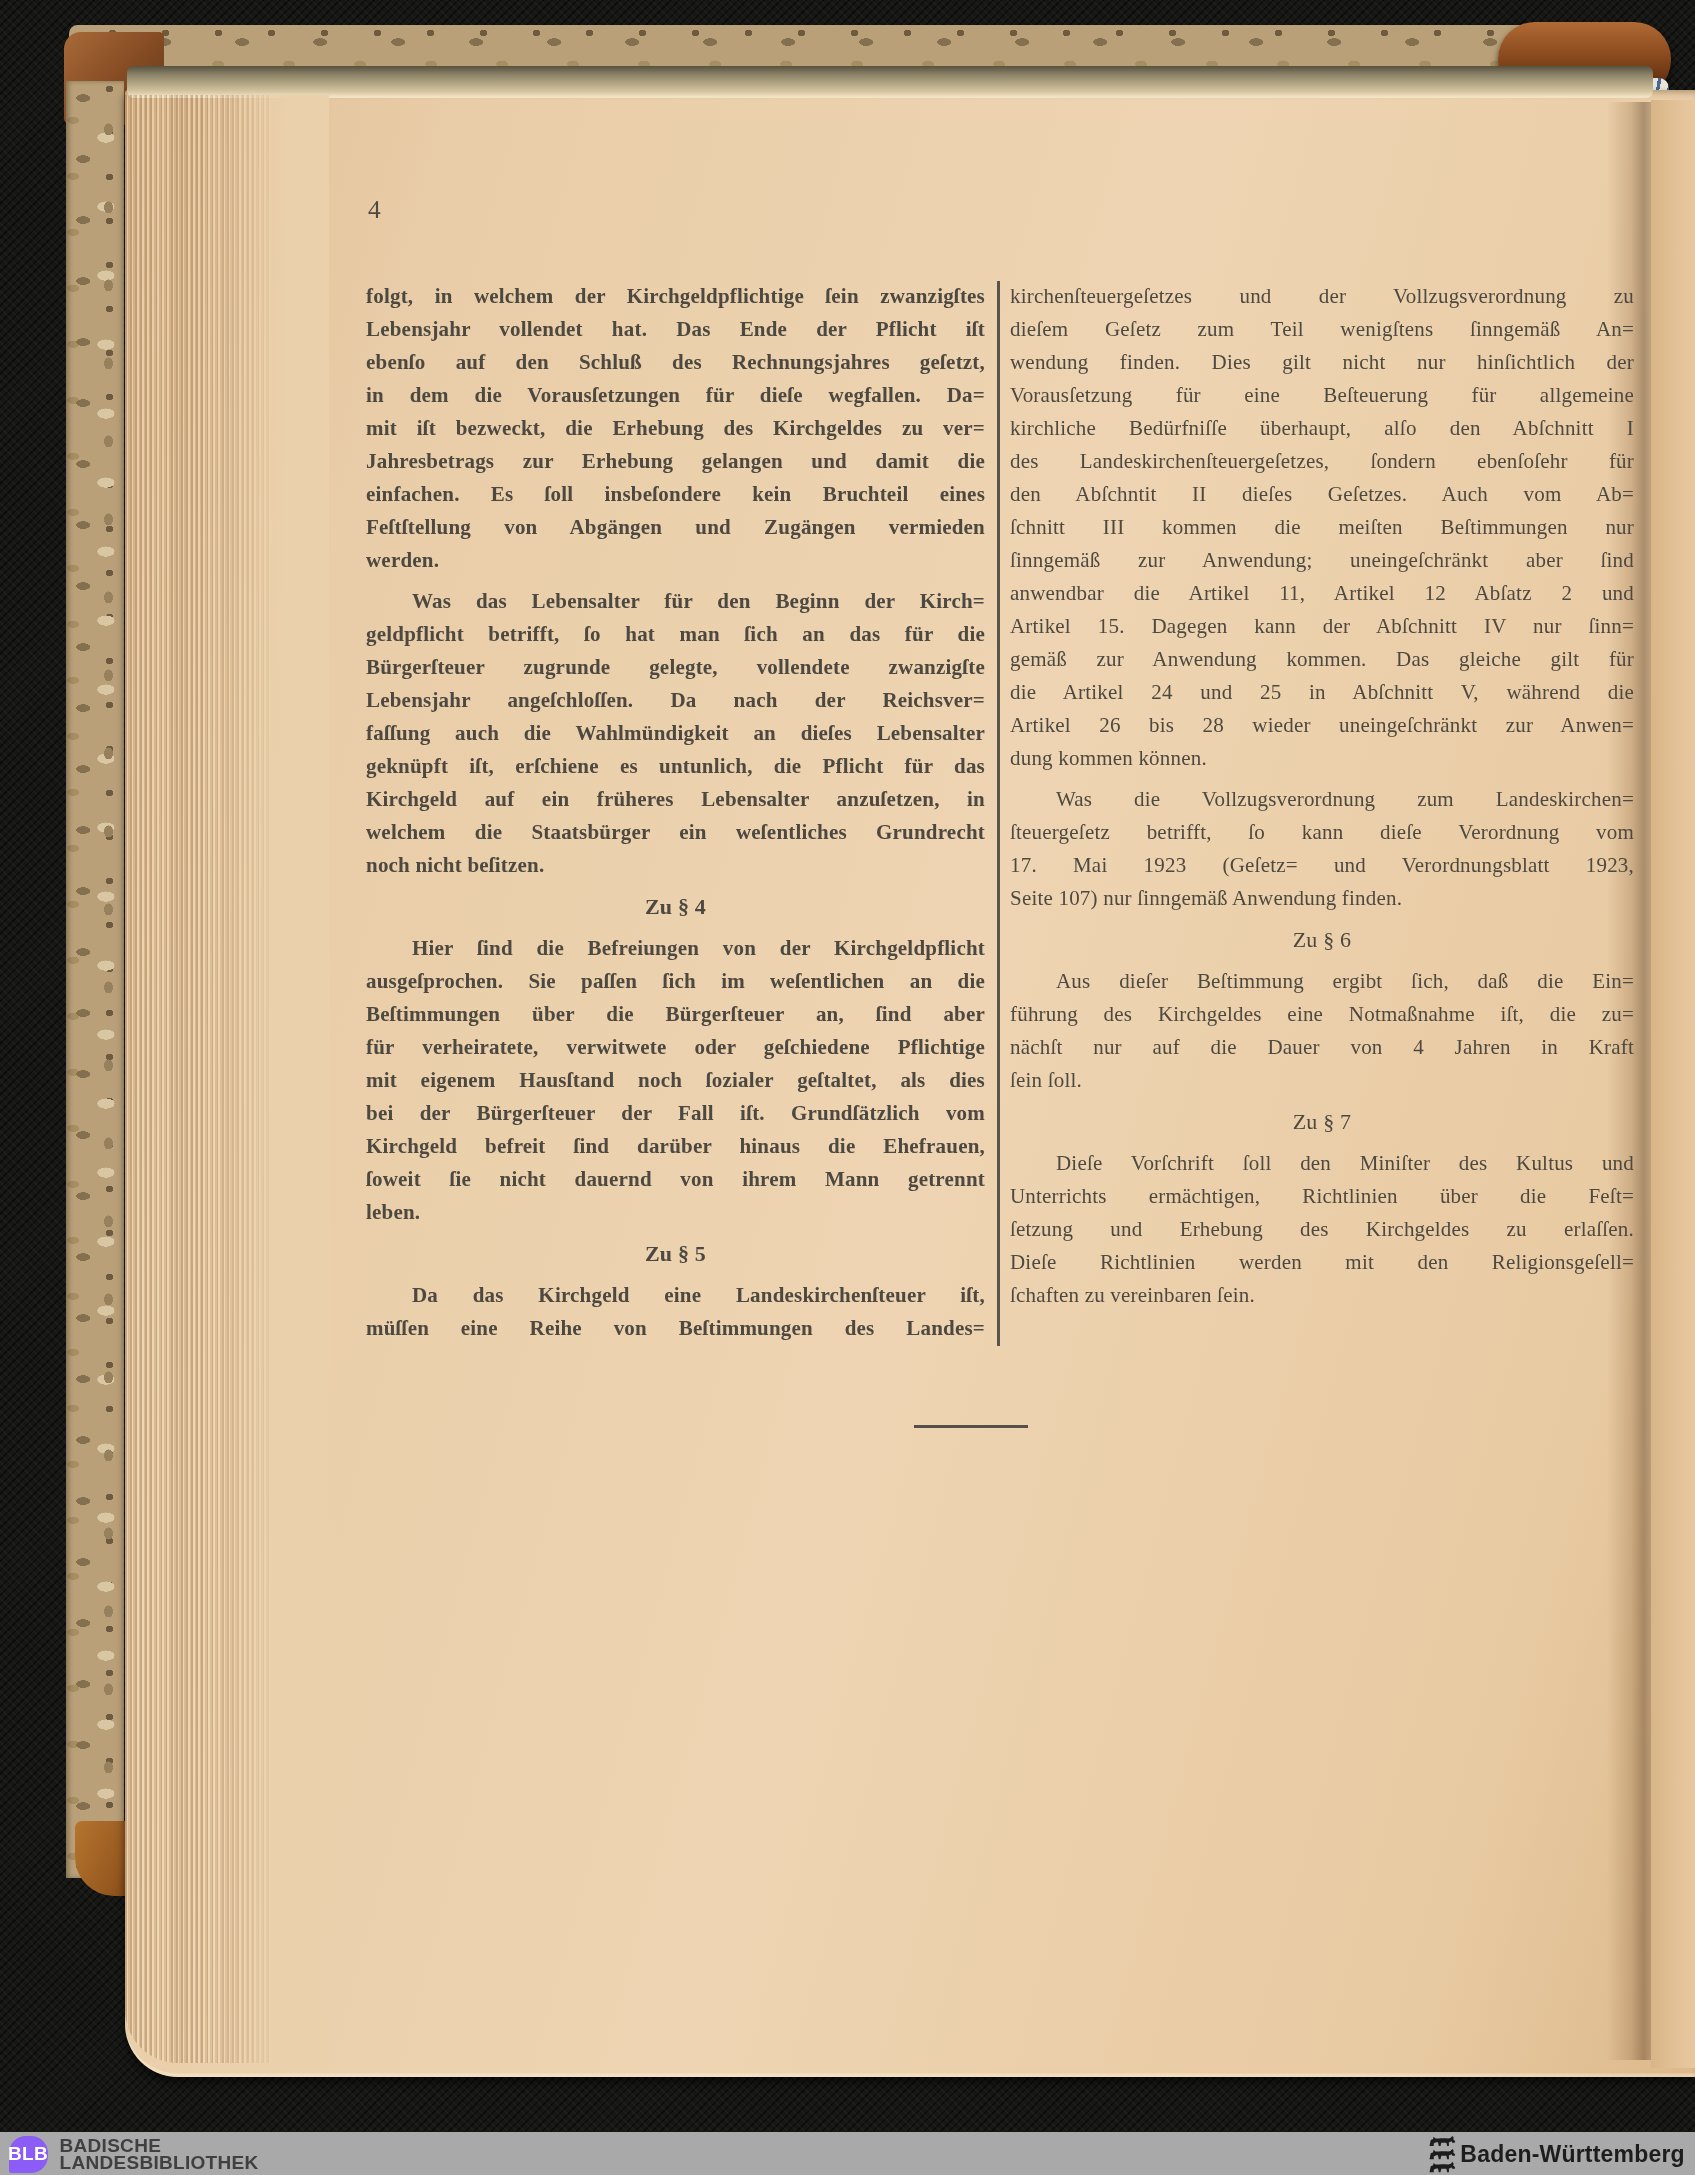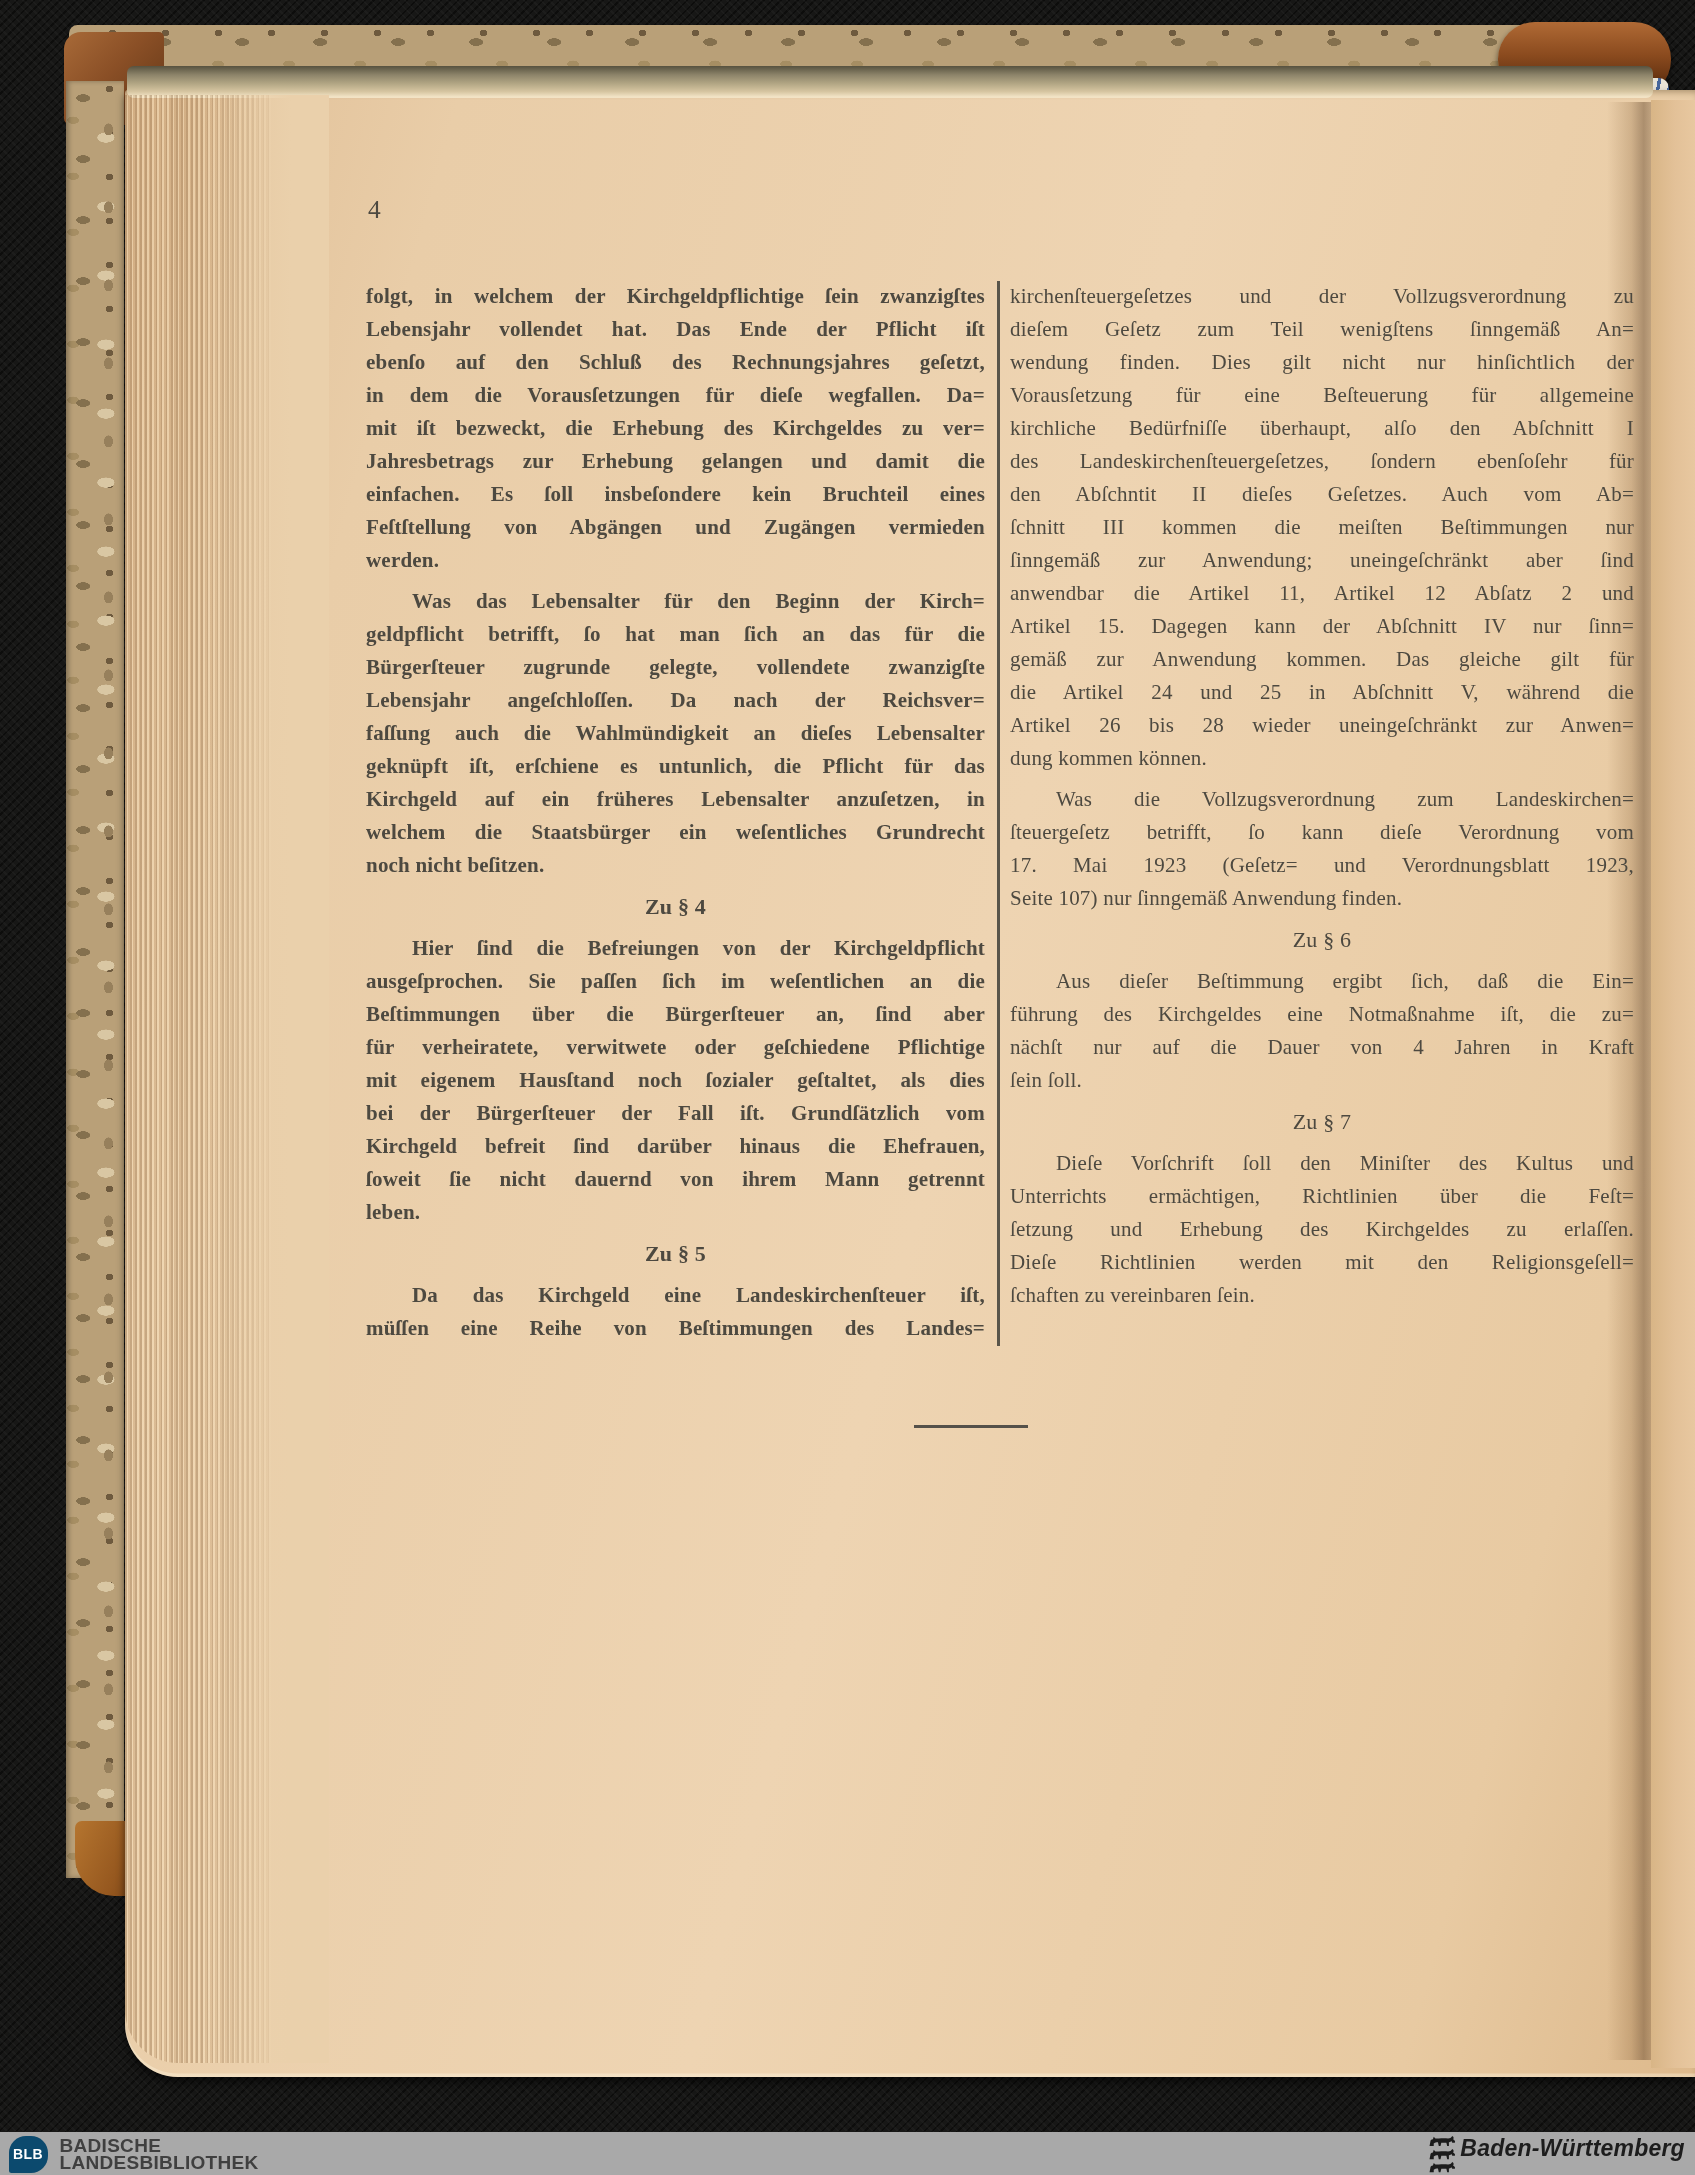--- a/index.html
+++ b/index.html
@@ -62,24 +62,24 @@
   .line.first-indent{text-indent:46px;}
   .para{margin-bottom:7.6px;}
   .heading{text-align:center;margin:8.5px 0;font-size:22px;}
   .col-divider{position:absolute;left:997px;top:281px;width:2.5px;height:1065px;background:#59554a;}
   .mid-rule{position:absolute;left:914px;top:1425px;width:114px;height:2.5px;background:#55514a;}
   
   .footer-bar{position:absolute;left:0;top:2132px;width:1695px;height:44px;background:#a9a9a9;
     display:flex;align-items:center;justify-content:space-between;padding:0 8.5px;box-sizing:border-box;
     font-family:"Liberation Sans","DejaVu Sans",sans-serif;}
   .footer-left{display:flex;align-items:center;gap:12px;}
-  .blb-logo{width:39px;height:37px;background:#0c4a6e;border-radius:17px 17px 17px 2.5px;
-    display:flex;align-items:center;justify-content:center;color:#fff;font-weight:bold;font-size:14px;letter-spacing:0.4px;}
+  .blb-logo{width:39px;height:37px;background:#8b5cf6;border-radius:17px 17px 17px 2.5px;
+    display:flex;align-items:center;justify-content:center;color:#fff;font-weight:bold;font-size:19px;letter-spacing:0.4px;}
   .lib-name{color:#404040;font-weight:bold;font-size:19px;line-height:17px;letter-spacing:0.3px;}
-  .footer-right{display:flex;align-items:flex-start;gap:1px;padding-right:1.7px;font-style:italic;}
+  .footer-right{display:flex;align-items:center;gap:1px;padding-right:1.7px;}
   .bw-label{color:#1d1d1d;font-weight:bold;font-size:23px;letter-spacing:0.2px;}
   .lions{display:block;}
 </style>
 </head>
 <body>
 
 <div class="stage">
 
   <div class="top-cover-band marble"></div>
   <div class="top-leather-left"></div>

